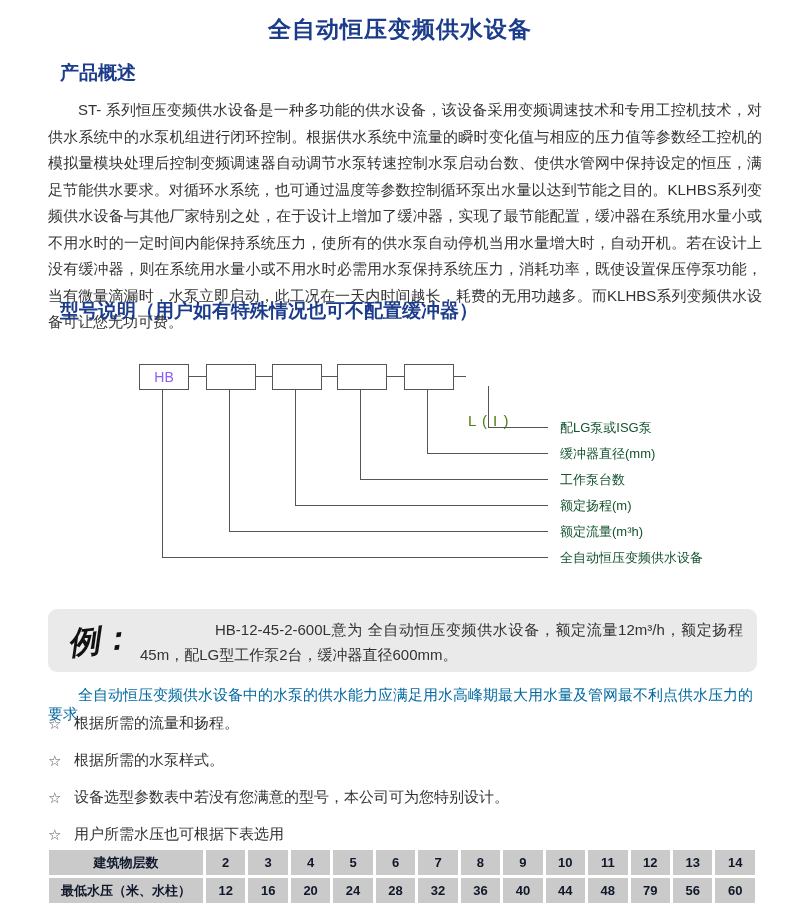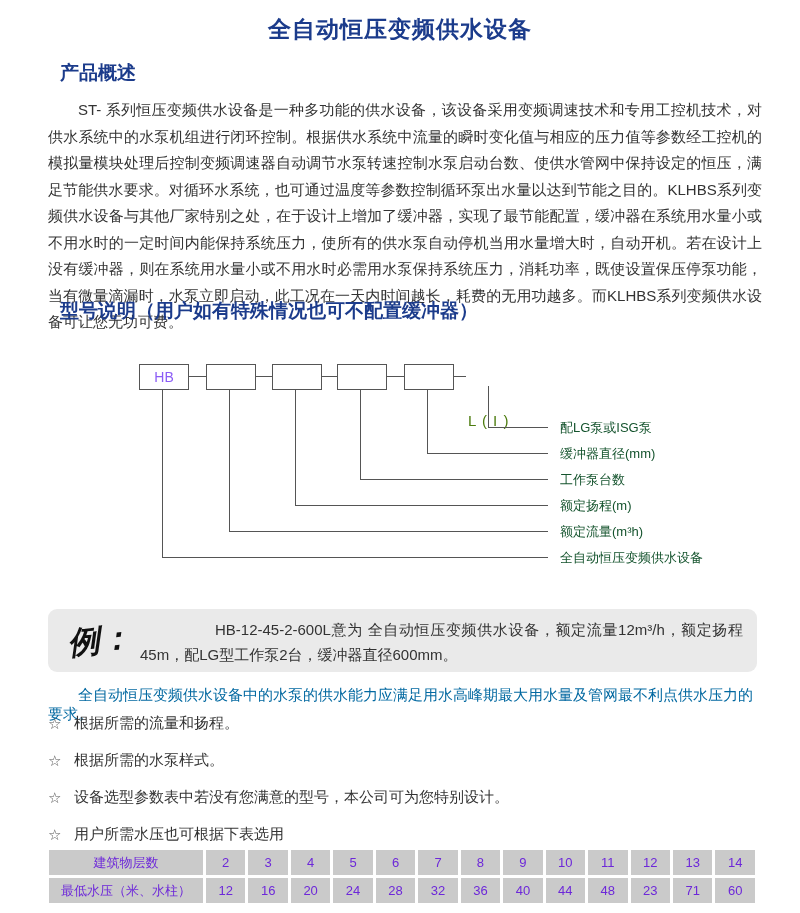--- a/index.html
+++ b/index.html
@@ -62,21 +62,21 @@
   }
   .bullet-list{position:absolute;left:48px;top:705px;width:714px;}
   .bullet-item{
     height:37px;display:flex;align-items:center;font-size:15px;color:#333;
   }
   .star{width:26px;font-size:15px;color:#555;flex:0 0 26px;}
   
   .pressure-table-wrap{position:absolute;left:46px;top:847px;width:712px;}
   table.pressure{
     border-collapse:separate;border-spacing:3px;width:100%;
-    font-size:13px;color:#6d28d9;
+    font-size:13px;color:#0f172a;font-weight:bold;
   }
   table.pressure td{
     background:#cacaca;height:25px;text-align:center;vertical-align:middle;
     padding:0 2px;
   }
   table.pressure td.label-cell{width:150px;}
 </style>
 </head>
 <body>
 
@@ -175,19 +175,19 @@
           <td>12</td>
           <td>16</td>
           <td>20</td>
           <td>24</td>
           <td>28</td>
           <td>32</td>
           <td>36</td>
           <td>40</td>
           <td>44</td>
           <td>48</td>
-          <td>23</td>
-          <td>71</td>
+          <td>79</td>
+          <td>56</td>
           <td>60</td>
         </tr>
       </tbody>
     </table>
 </div>
 
 </body></html>

